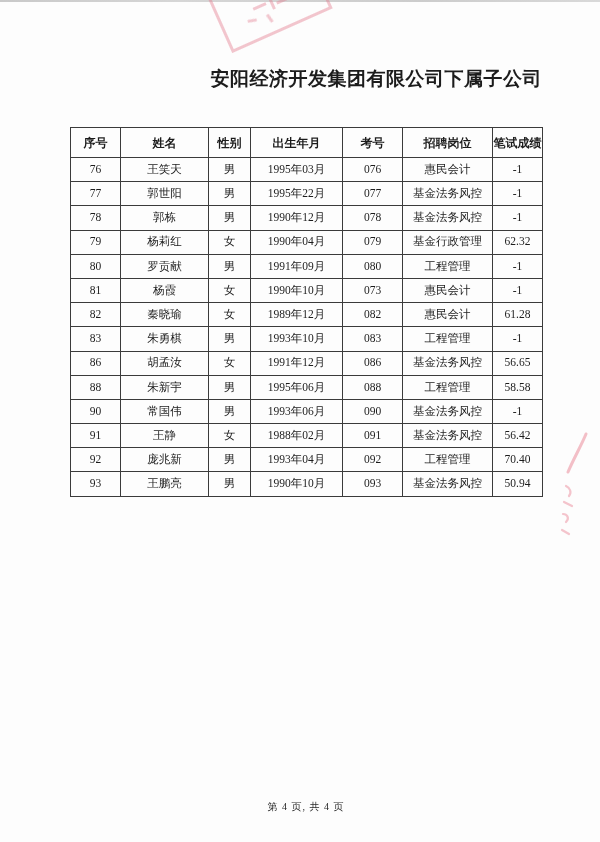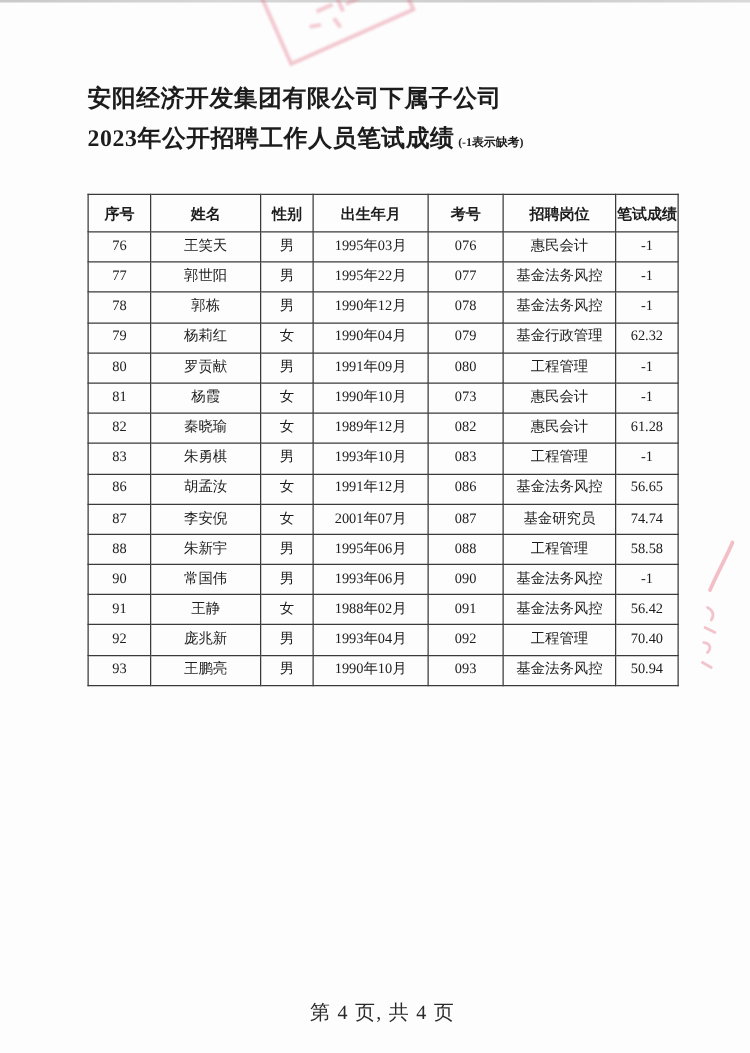--- a/index.html
+++ b/index.html
@@ -23,42 +23,42 @@
   }
   .stamp-smudge{position:absolute;background:rgba(226,118,138,0.40);}
   .sm1{left:34px;top:40px;width:14px;height:3px;}
   .sm2{left:52px;top:34px;width:3px;height:16px;}
   .sm3{left:58px;top:44px;width:12px;height:3px;}
   .sm4{left:24px;top:50px;width:9px;height:3px;transform:rotate(14deg);}
   .sm5{left:44px;top:52px;width:3px;height:9px;transform:rotate(-12deg);}
   
   .hand-mark{position:absolute;left:556px;top:428px;pointer-events:none;filter:blur(0.5px);}
   
-  .title-wrap{position:absolute;left:70px;top:66px;width:472px;text-align:left;
-    font-family:Liberation Serif, serif;}
+  .title-wrap{position:absolute;left:70px;top:66px;width:472px;text-align:right;
+    font-family:Liberation Mono, monospace;}
   .title-line1{font-size:19px;font-weight:bold;letter-spacing:0.5px;}
   .title-line2{margin-top:6px;font-size:19px;font-weight:bold;letter-spacing:0.5px;white-space:nowrap;}
   .title-note{font-size:9.5px;font-weight:bold;letter-spacing:0;margin-left:3px;}
   
   .tbl-wrap{position:absolute;left:70px;top:127px;width:472px;}
-  table{border-collapse:collapse;width:472px;table-layout:fixed;margin-top:28px;}
+  table{border-collapse:collapse;width:472px;table-layout:fixed;}
   th,td{
     border:1.2px solid #3b3b3b;
     text-align:center;vertical-align:middle;
     font-size:11.5px;line-height:1;
     padding:0;overflow:hidden;white-space:nowrap;
   }
   th{height:29px;font-size:12px;font-weight:bold;font-family:"Liberation Sans", sans-serif;}
   td{height:23.2px;font-family:"Liberation Serif", serif;}
   col.c-no{width:50px;} col.c-name{width:88px;} col.c-gender{width:42px;}
   col.c-birth{width:92px;} col.c-exam{width:60px;} col.c-pos{width:90px;} col.c-score{width:50px;}
   
   .footer{
     position:absolute;left:70px;top:800px;width:472px;text-align:center;
-    font-size:16px;letter-spacing:1px;color:#2a2a2a;
+    font-size:10px;letter-spacing:1px;color:#2a2a2a;
   }
 </style>
 </head>
 <body>
 
 <div class="page-top-edge"></div>
 
 <div class="stamp-top">
   <div class="stamp-smudge sm1"></div>
   <div class="stamp-smudge sm2"></div>
@@ -71,23 +71,20 @@
 <svg class="hand-mark" width="38" height="120" viewBox="0 0 38 120">
   <path d="M30 6 C 26 16, 18 30, 12 44" stroke="rgba(235,140,155,0.55)" stroke-width="3" fill="none" stroke-linecap="round"></path>
   <path d="M10 58 C 14 60, 16 64, 13 68" stroke="rgba(235,140,155,0.5)" stroke-width="2.2" fill="none" stroke-linecap="round"></path>
   <path d="M8 74 L 16 78" stroke="rgba(235,140,155,0.5)" stroke-width="2.2" fill="none" stroke-linecap="round"></path>
   <path d="M7 86 C 11 86, 14 90, 10 94" stroke="rgba(235,140,155,0.5)" stroke-width="2.2" fill="none" stroke-linecap="round"></path>
   <path d="M6 102 L 13 106" stroke="rgba(235,140,155,0.5)" stroke-width="2.2" fill="none" stroke-linecap="round"></path>
 </svg>
 
 <div class="title-wrap">
   <div class="title-line1">安阳经济开发集团有限公司下属子公司</div>
-  <div class="title-line2">
-    <span>2023年公开招聘工作人员笔试成绩</span><span class="title-note">(-1表示缺考)</span>
-  </div>
 </div>
 
 <div class="tbl-wrap">
   <table>
     <colgroup>
       <col class="c-no">
         <col class="c-name">
         <col class="c-gender">
       <col class="c-birth">
         <col class="c-exam">
@@ -181,29 +178,20 @@
         <tr>
           <td>86</td>
           <td>胡孟汝</td>
           <td>女</td>
           <td>1991年12月</td>
           <td>086</td>
           <td>基金法务风控</td>
           <td>56.65</td>
         </tr>
         <tr>
-          <td>87</td>
-          <td>李安倪</td>
-          <td>女</td>
-          <td>2001年07月</td>
-          <td>087</td>
-          <td>基金研究员</td>
-          <td>74.74</td>
-        </tr>
-        <tr>
           <td>88</td>
           <td>朱新宇</td>
           <td>男</td>
           <td>1995年06月</td>
           <td>088</td>
           <td>工程管理</td>
           <td>58.58</td>
         </tr>
         <tr>
           <td>90</td>

